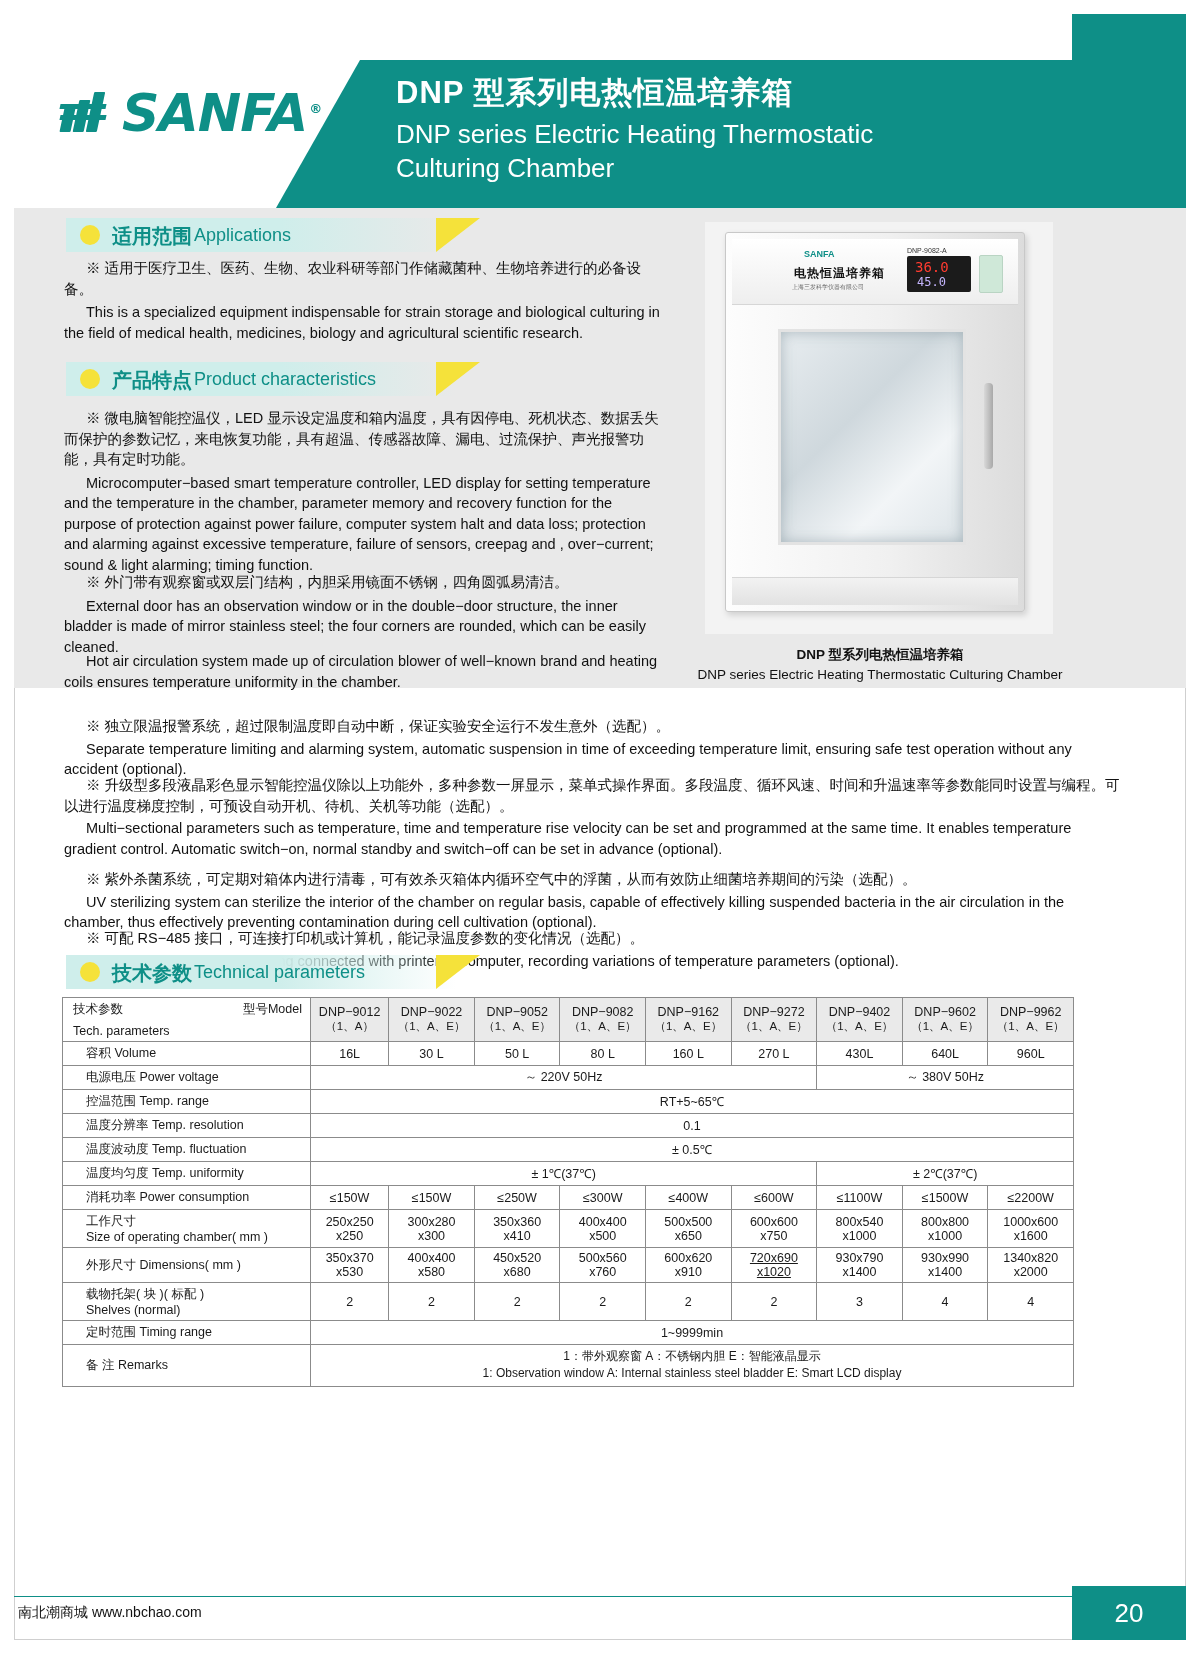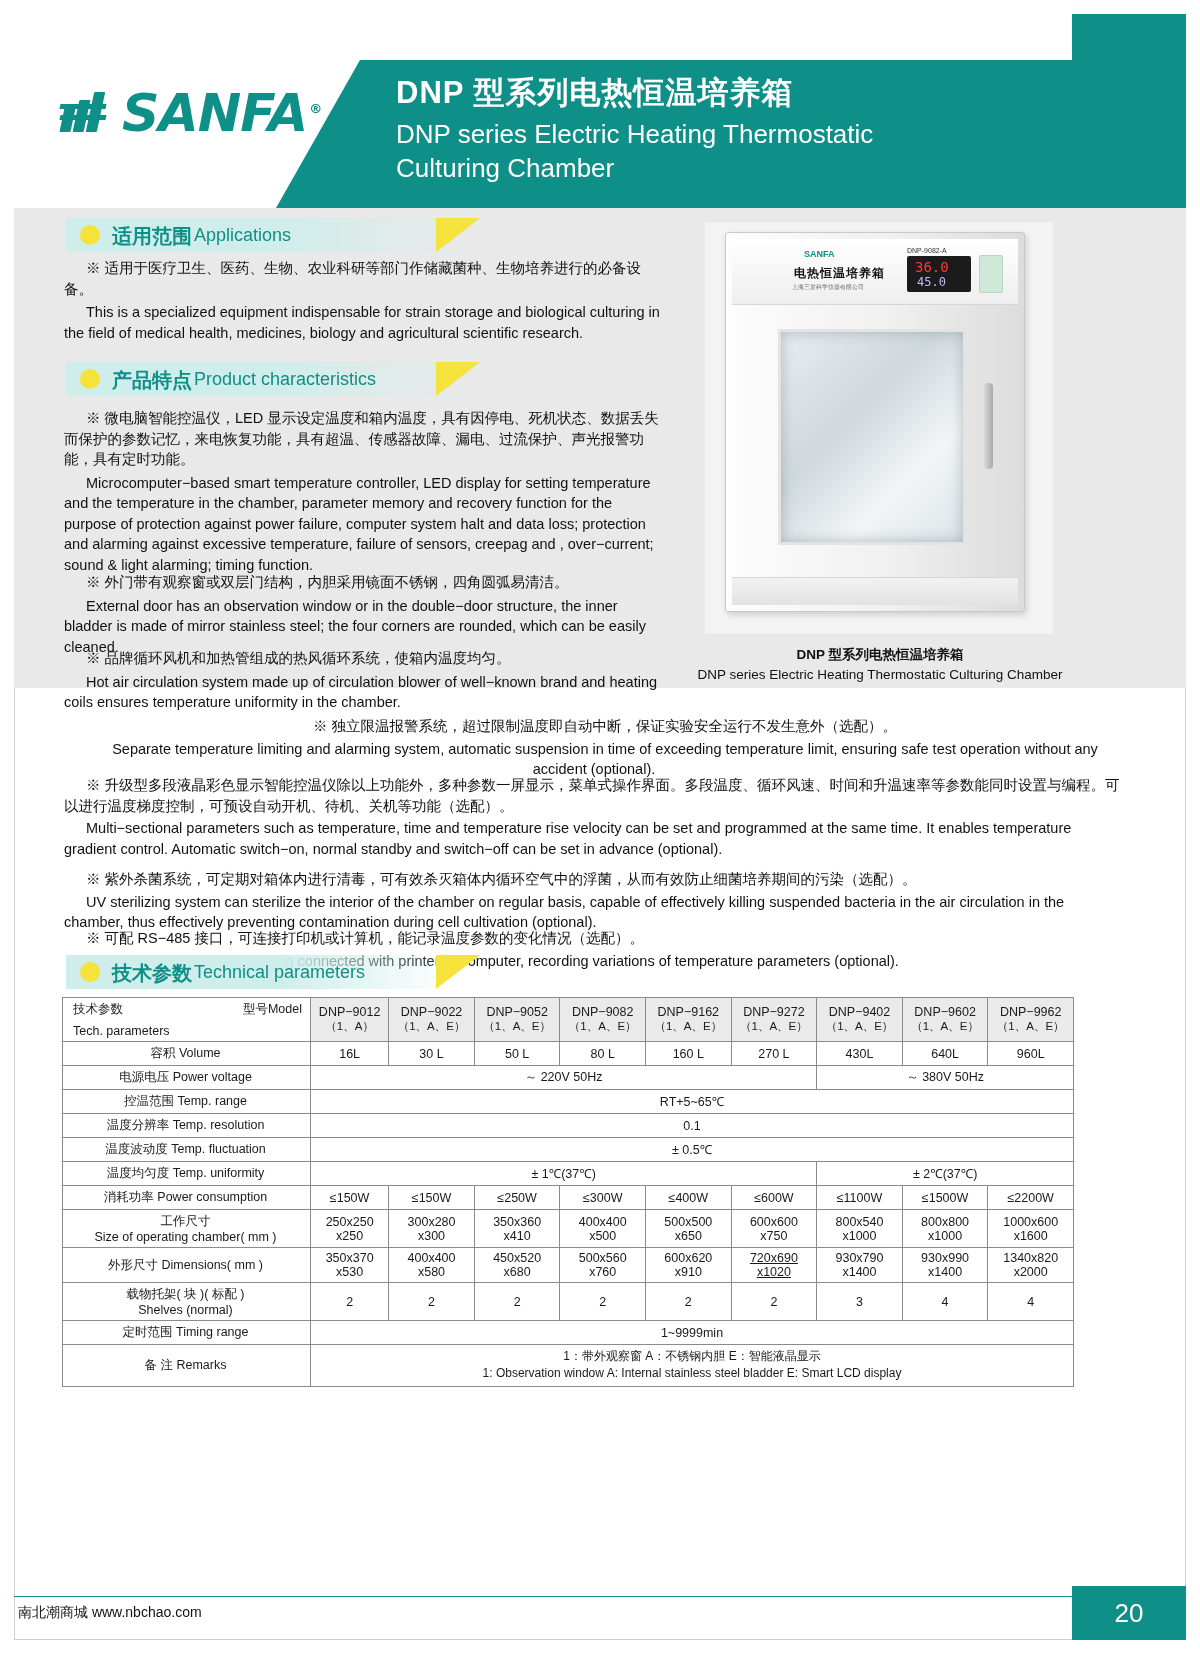--- a/index.html
+++ b/index.html
@@ -196,21 +196,21 @@
   .prod-cap {
     position:absolute; left:660px; top:645px; width:440px;
     text-align:center; font-size:13.5px; line-height:1.5; color:#111;
   }
 
   
   .tbl-wrap { position:absolute; left:62px; top:997px; width:1012px; }
   table { border-collapse:collapse; width:1012px; font-size:12.5px; }
   td, th { border:1px solid #8b8b8b; padding:3px 2px; text-align:center; vertical-align:middle; }
   .rowhead {
-    text-align:center; padding-left:0; width:248px;
+    text-align:left; padding-left:23px; width:248px;
     background:#ffffff;
   }
   thead td { background:#eaeaea; font-weight:normal; }
   .hdr-left { text-align:left; padding-left:10px; position:relative; }
   .hdr-left .model-lbl { position:absolute; right:8px; top:3px; font-size:12.5px; }
   .hdr-left .tp { display:block; margin-top:6px; }
   .small { font-size:11.5px; }
   .remarks-cell { font-size:12px; line-height:1.45; }
 
   
@@ -284,25 +284,24 @@
     <div class="cn" style="text-indent:22px;">※ 微电脑智能控温仪，LED 显示设定温度和箱内温度，具有因停电、死机状态、数据丢失而保护的参数记忆，来电恢复功能，具有超温、传感器故障、漏电、过流保护、声光报警功能，具有定时功能。</div>
     <div class="en" style="text-indent:22px; margin-top:3px;">Microcomputer−based smart temperature controller, LED display for setting temperature and the temperature in the chamber, parameter memory and recovery function for the purpose of protection against power failure, computer system halt and data loss; protection and alarming against excessive temperature, failure of sensors, creepag and , over−current; sound &amp; light alarming; timing function.</div>
   </div>
 
   <div class="tb" style="left:64px; top:572px; width:602px;">
     <div class="cn" style="text-indent:22px;">※ 外门带有观察窗或双层门结构，内胆采用镜面不锈钢，四角圆弧易清洁。</div>
     <div class="en" style="text-indent:22px; margin-top:3px;">External door has an observation window or in the double−door structure, the inner bladder is made of mirror stainless steel; the four corners are rounded, which can be easily cleaned.</div>
   </div>
 
   <div class="tb" style="left:64px; top:648px; width:602px;">
-    <div class="cn" style="text-indent:22px;">※ 品牌循环风机和加热管组成的热风循环系统，使箱内温度均匀。</div>
     <div class="en" style="text-indent:22px; margin-top:3px;">Hot air circulation system made up of circulation blower of well−known brand and heating coils ensures temperature uniformity in the chamber.</div>
   </div>
 
-  <div class="tb" style="left:64px; top:716px; width:1060px;text-align:center;">
+  <div class="tb" style="left:64px; top:716px; width:1060px;">
     <div class="cn" style="text-indent:22px;">※ 独立限温报警系统，超过限制温度即自动中断，保证实验安全运行不发生意外（选配）。</div>
     <div class="en" style="text-indent:22px; margin-top:2px;">Separate temperature limiting and alarming system, automatic suspension in time of exceeding temperature limit, ensuring safe test operation without any accident (optional).</div>
   </div>
 
   <div class="tb" style="left:64px; top:775px; width:1060px;">
     <div class="cn" style="text-indent:22px;">※ 升级型多段液晶彩色显示智能控温仪除以上功能外，多种参数一屏显示，菜单式操作界面。多段温度、循环风速、时间和升温速率等参数能同时设置与编程。可以进行温度梯度控制，可预设自动开机、待机、关机等功能（选配）。</div>
     <div class="en" style="text-indent:22px; margin-top:2px;">Multi−sectional parameters such as temperature, time and temperature rise velocity can be set and programmed at the same time. It enables temperature gradient control. Automatic switch−on, normal standby and switch−off can be set in advance (optional).</div>
   </div>
 
   <div class="tb" style="left:64px; top:869px; width:1060px;">

